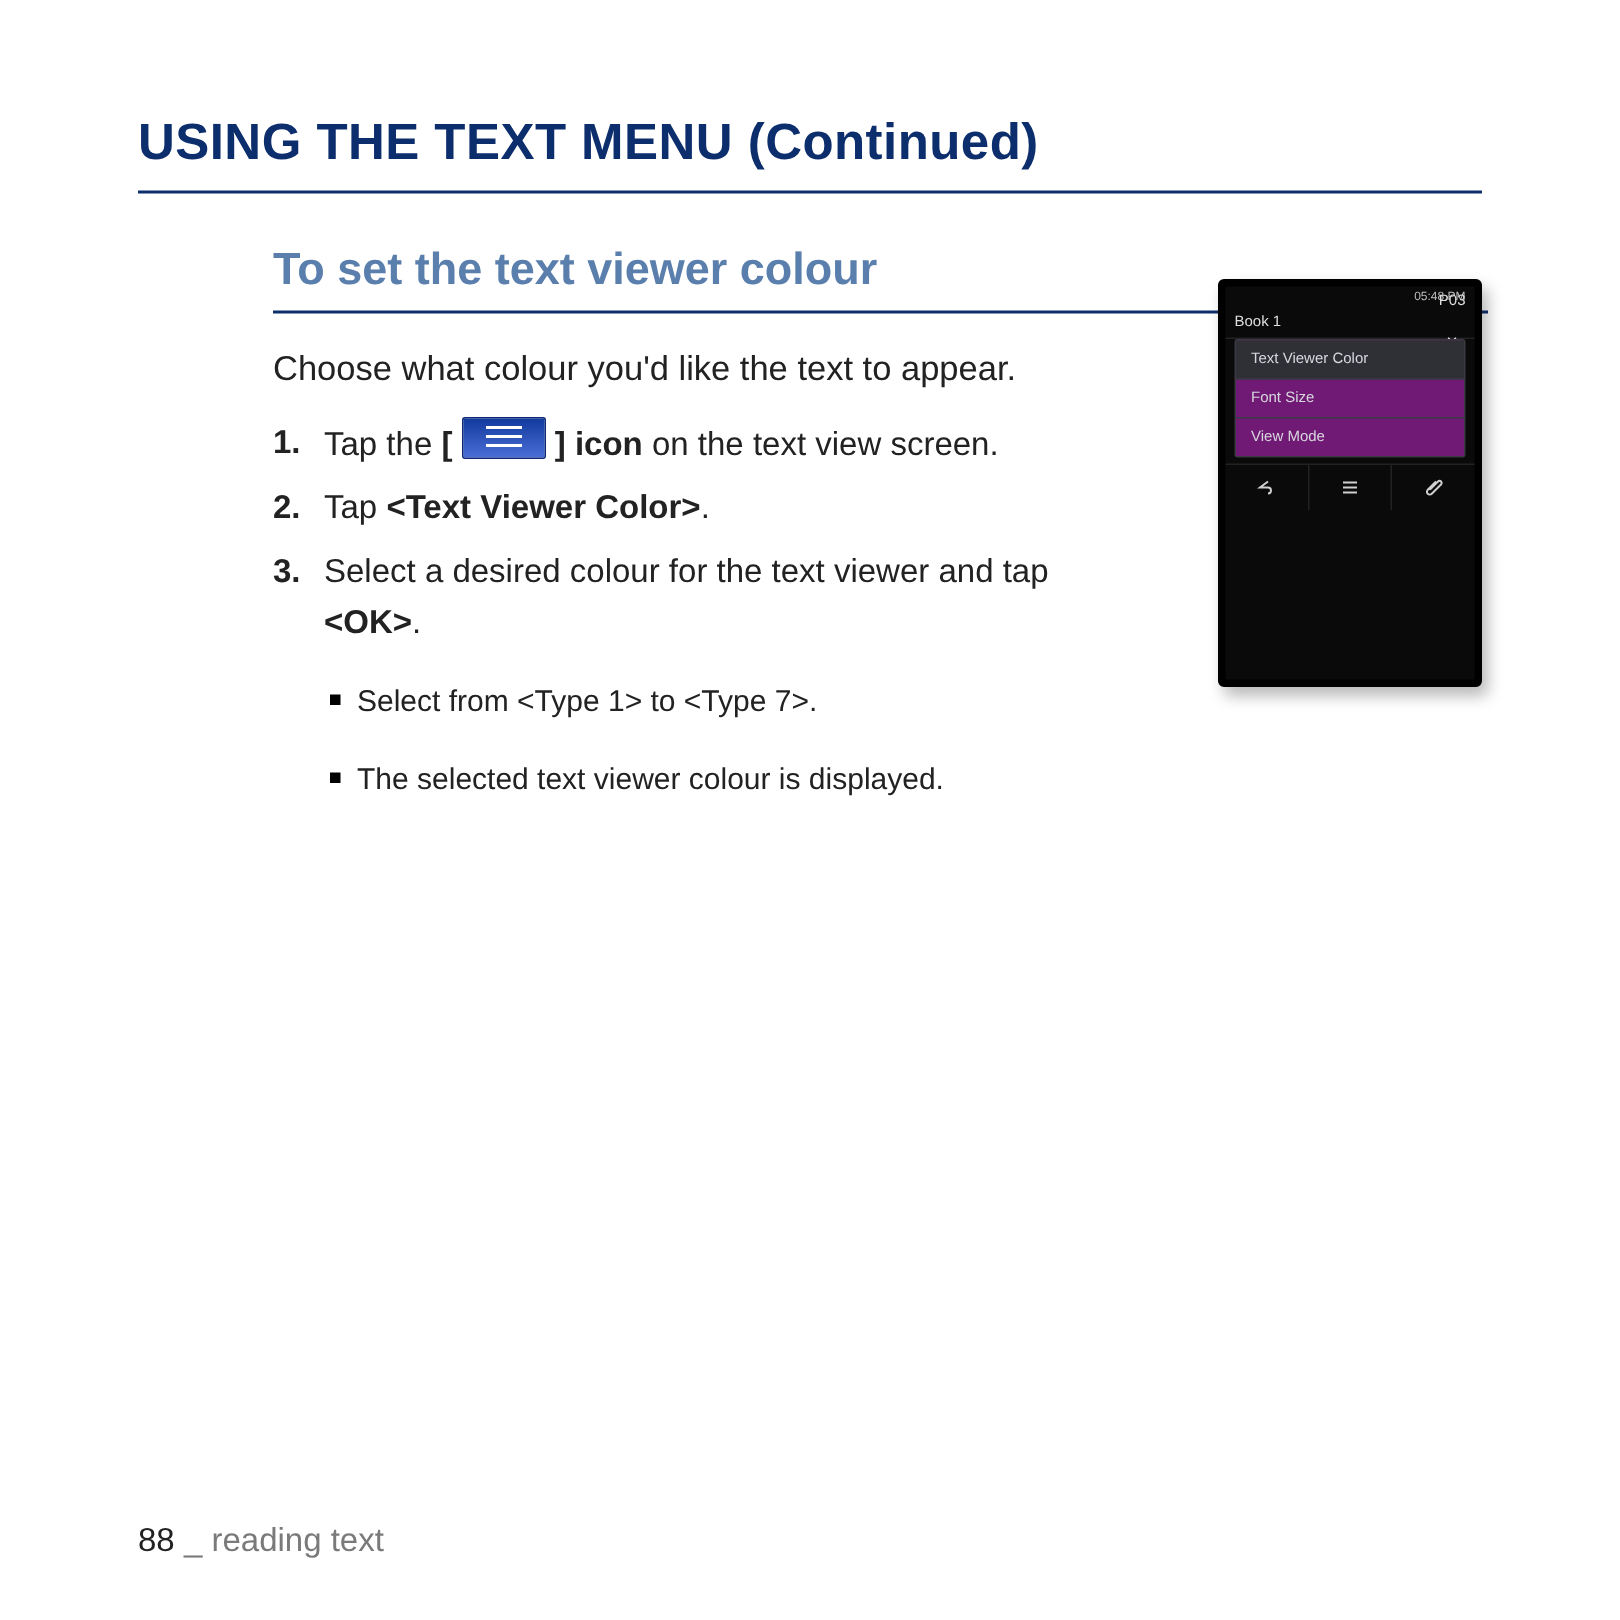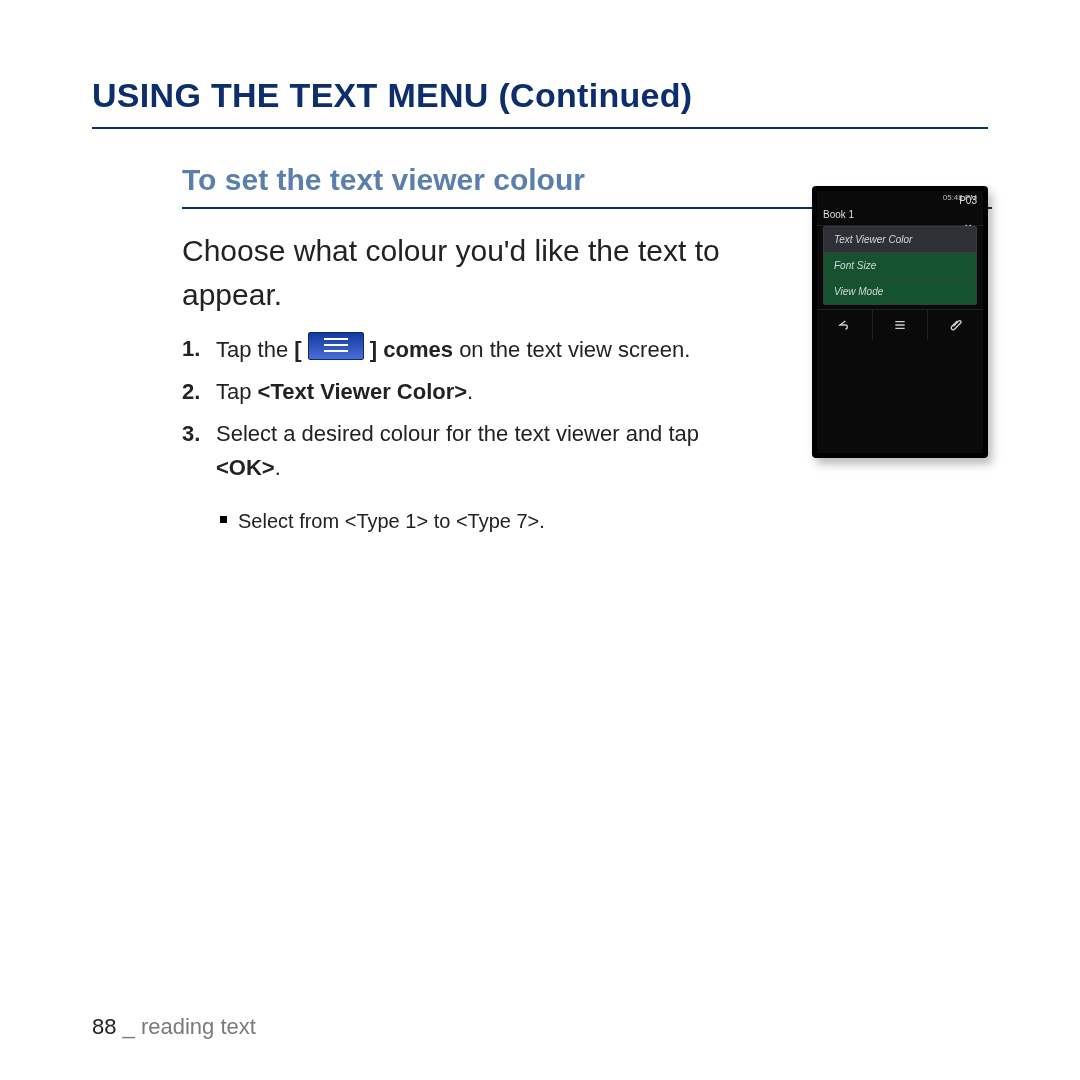--- a/index.html
+++ b/index.html
@@ -1,35 +1,35 @@
 <!DOCTYPE html>
 <html><head>
 <meta charset="utf-8">
 <style>
   html,body{margin:0;padding:0;width:1080px;height:1080px;background:#fff;font-family:Arial,Helvetica,sans-serif;color:#222;}
   .page{position:relative;width:1080px;height:1080px;box-sizing:border-box;padding:76px 92px 0 92px;}
   .h1{font-size:34px;font-weight:bold;color:#0d2e6d;letter-spacing:.3px;border-bottom:2px solid #0d2e6d;padding-bottom:12px;margin:0 0 34px 0;}
   .body{margin-left:90px;width:810px;}
   .h2{font-size:30px;font-weight:bold;color:#5a7fad;border-bottom:2px solid #0d2e6d;padding-bottom:10px;margin:12px 0 20px 0;}
-  .intro{font-size:30px;line-height:1.45;margin:0 0 16px 0;}
+  .intro{font-size:23px;line-height:1.45;margin:0 0 16px 0;}
   .ol{list-style:none;margin:0;padding:0;}
   .ol>li{font-size:22px;line-height:1.55;margin:8px 0;position:relative;padding-left:34px;}
   .ol>li .num{position:absolute;left:0;top:0;font-weight:bold;}
   .ul{list-style:none;margin:8px 0 0 0;padding:0;}
   .ul>li{font-size:20px;line-height:1.6;position:relative;padding-left:22px;margin:20px 0;}
   .ul>li::before{content:"";position:absolute;left:4px;top:11px;width:7px;height:7px;background:#000;}
   .menu-icon{display:inline-block;vertical-align:-3px;width:54px;height:26px;background:linear-gradient(#123a9e,#4a6ed6);border:1px solid #0b2a76;position:relative;border-radius:2px;}
   .menu-icon::before{content:"";position:absolute;left:15px;right:15px;top:5px;height:2px;background:#fff;box-shadow:0 6px 0 #fff,0 12px 0 #fff;}
   .b{font-weight:bold;}
   .screenshot{position:absolute;top:186px;right:92px;width:176px;height:272px;background:#000;border-radius:4px;box-shadow:4px 6px 10px rgba(0,0,0,.28);color:#cfcfcf;font-size:10px;box-sizing:border-box;border:2px solid #000;}
   .ss-inner{position:absolute;inset:3px;background:#0a0a0a;display:flex;flex-direction:column;}
   .ss-status{height:12px;display:flex;justify-content:space-between;align-items:center;padding:0 6px;font-size:8px;color:#bdbdbd;}
   .ss-title{height:22px;display:flex;align-items:center;justify-content:space-between;padding:0 6px;color:#dedede;font-size:10px;border-bottom:1px solid #222;}
   .ss-content{flex:1;padding:6px 8px;color:#6a6f7a;font-size:9px;line-height:1.4;overflow:hidden;}
-  .ss-menu{background:#14532d;border:1px solid #3a3a42;margin:0 6px 4px 6px;border-radius:2px;font-style:italic;}
+  .ss-menu{background:#701a75;border:1px solid #3a3a42;margin:0 6px 4px 6px;border-radius:2px;}
   .ss-menu-item{padding:7px 10px;color:#d7d7de;font-size:10px;border-bottom:1px solid #3a3a42;}
   .ss-menu-item:first-child{background:#2f2f36;}
   .ss-menu-item:last-child{border-bottom:none;}
   .ss-bottom{height:30px;display:flex;border-top:1px solid #222;}
   .ss-bottom>div{flex:1;display:flex;align-items:center;justify-content:center;border-right:1px solid #222;}
   .ss-bottom>div:last-child{border-right:none;}
   .ss-bottom svg{width:16px;height:16px;display:block;}
   .footer{position:absolute;left:92px;bottom:40px;font-size:22px;color:#7a7a7a;}
   .footer .pg{color:#222;font-weight:normal;}
   .text-col{width:570px;}
@@ -43,31 +43,32 @@
 
   <div class="body">
     <h2 class="h2">To set the text viewer colour</h2>
 
     <div class="text-col">
       <p class="intro">Choose what colour you'd like the text to appear.</p>
 
       <ol class="ol">
         <li>
           <span class="num b">1.</span>
-          <span>Tap the </span><span class="b">[ </span><span class="menu-icon"></span><span class="b"> ] </span><span class="b">comes</span><span> on the text view screen.</span>
+          <span>Tap the </span><span class="b">[ </span><span class="menu-icon"></span><span class="b"> ] </span><span class="b">icon</span><span> on the text view screen.</span>
         </li>
         <li>
           <span class="num b">2.</span>
           <span>Tap </span><span class="b">&lt;Text Viewer Color&gt;</span><span>.</span>
         </li>
         <li>
           <span class="num b">3.</span>
           <span>Select a desired colour for the text viewer and tap </span><span class="b">&lt;OK&gt;</span><span>.</span>
           <ul class="ul">
             <li>Select from &lt;Type 1&gt; to &lt;Type 7&gt;.</li>
+            <li>The selected text viewer colour is displayed.</li>
           </ul>
         </li>
       </ol>
     </div>
   </div>
 
   <div class="screenshot">
     <div class="ss-inner">
       <div class="ss-status">
         <span></span>

